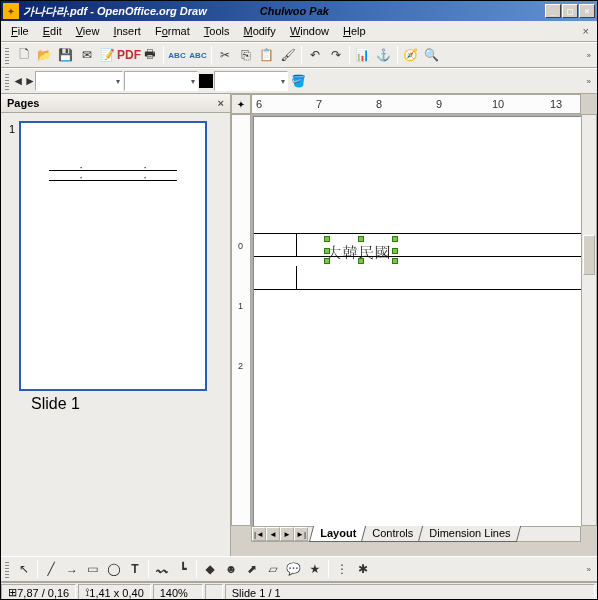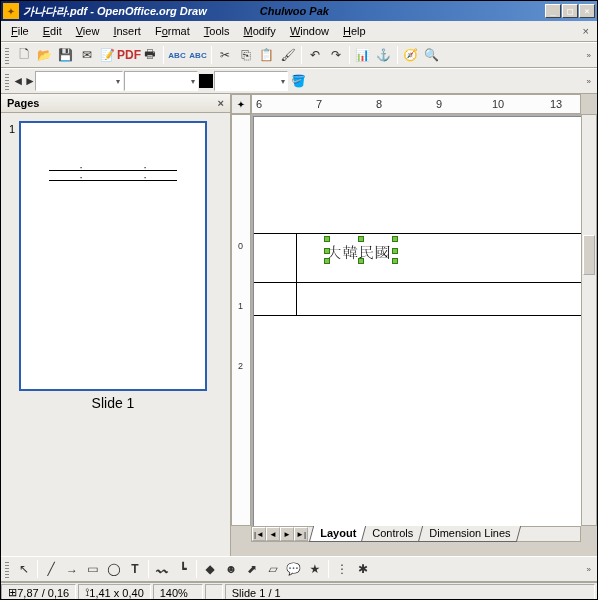--- a/index.html
+++ b/index.html
@@ -23,31 +23,31 @@
 .tchev { margin-left: auto; font-size: 8px; color: #555; padding: 0 2px; }
 .workarea { display: flex; height: 462px; }
 .pages-panel { width: 230px; background: #eeece8; border-right: 1px solid #aca899; display: flex; flex-direction: column; }
 .pages-header { background: linear-gradient(#f5f4f0, #e5e2d9); border-bottom: 1px solid #aca899; padding: 3px 6px; display: flex; font-weight: bold; }
 .pages-header .close { margin-left: auto; color: #555; }
 .pages-body { flex: 1; padding: 8px; overflow: auto; display: flex; }
 .page-num { width: 10px; font-size: 11px; color: #000; padding-top: 2px; }
 .slide-thumb { border: 2px solid #2a5eb3; background: #fff; width: 188px; height: 270px; position: relative; }
 .thumb-content { position: absolute; top: 38px; left: 28px; right: 28px; }
 .thumb-line { border-bottom: 1px solid #000; height: 10px; font-size: 5px; display: flex; justify-content: space-around; }
-.slide-label { text-align: center; padding: 4px 12px; font-size: 14px; }
+.slide-label { text-align: left; padding: 4px 12px; font-size: 16px; }
 .canvas-area { flex: 1; display: flex; flex-direction: column; background: #d4d0c8; position: relative; }
 .ruler-corner { position: absolute; top: 0; left: 0; width: 20px; height: 20px; background: #eeece8; border: 1px solid #aca899; display:flex; align-items:center; justify-content:center; font-size:10px; }
 .hruler { position: absolute; top: 0; left: 20px; right: 16px; height: 20px; background: #fcfcfc; border: 1px solid #aca899; display: flex; align-items: center; font-size: 9px; color: #333; overflow: hidden; }
 .hruler span { position: absolute; }
 .vruler { position: absolute; top: 20px; left: 0; width: 20px; bottom: 30px; background: #fcfcfc; border: 1px solid #aca899; }
 .vruler span { position: absolute; left: 6px; font-size: 9px; color: #333; }
 .canvas { position: absolute; top: 20px; left: 20px; right: 16px; bottom: 30px; background: #b0b0b0; overflow: hidden; }
 .page-shadow { position: absolute; top: 6px; left: 6px; width: 330px; height: 460px; background: #555; }
 .page { position: absolute; top: 2px; left: 2px; width: 330px; height: 460px; background: #fff; border: 1px solid #888; }
-.cellrow { position: absolute; left: 0; right: 0; height: 50px; border: 1px solid #000; border-left: none; border-right: none; }
+.cellrow { position: absolute; left: 0; right: 0; height: 24px; border: 1px solid #000; border-left: none; border-right: none; }
 .cellrow .vline { position: absolute; left: 42px; top: 0; bottom: 0; width: 1px; background: #000; }
 .celltext { position: absolute; left: 72px; top: 6px; font-size: 16px; font-family: "Batang", serif; }
 .selhandle { width: 6px; height: 6px; background: #7dc24b; border: 1px solid #2e7d0f; position: absolute; }
 .vscroll { position: absolute; top: 20px; right: 0; width: 16px; bottom: 30px; background: #eeece8; border: 1px solid #aca899; }
 .vscroll .thumb { position: absolute; left: 1px; right: 1px; height: 40px; top: 120px; background: #d4d0c8; border: 1px outset #fff; }
 .hscroll { position: absolute; bottom: 14px; left: 20px; right: 16px; height: 16px; background: #eeece8; border: 1px solid #aca899; display: flex; align-items: center; }
 .hscroll .nav { width: 14px; height: 14px; background: #d4d0c8; border: 1px outset #fff; display: flex; align-items: center; justify-content: center; font-size: 8px; }
 .tabs { position: absolute; bottom: 14px; left: 80px; height: 16px; display: flex; z-index: 2; }
 .tab { background: #eeece8; border: 1px solid #666; border-top: none; padding: 1px 8px; font-size: 10px; transform: skewX(-15deg); margin-right: -2px; }
 .tab.active { background: #fff; font-weight: bold; }

